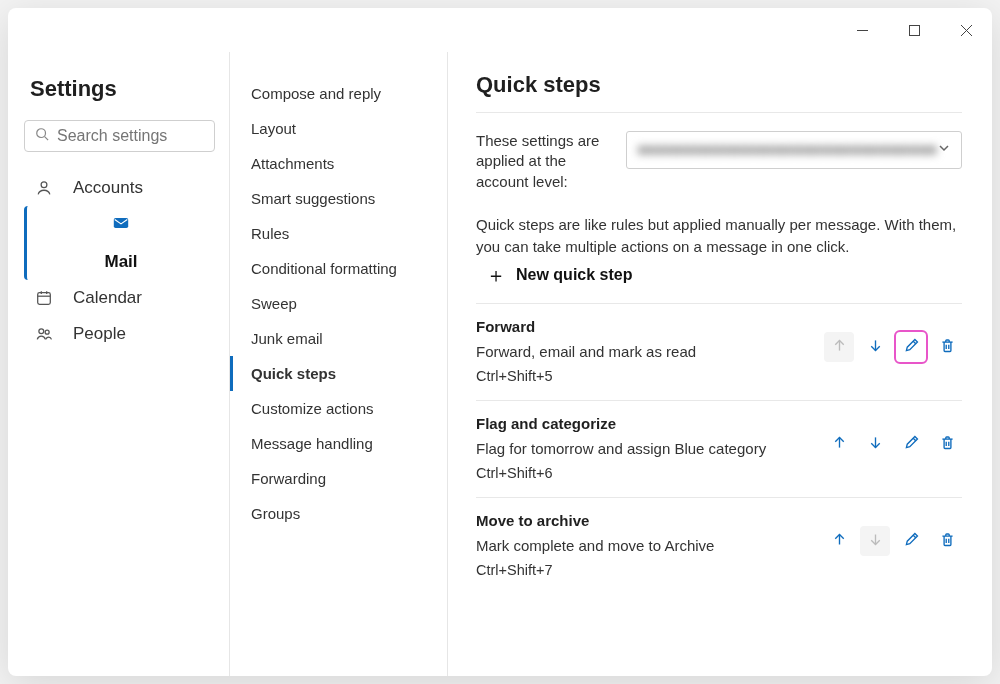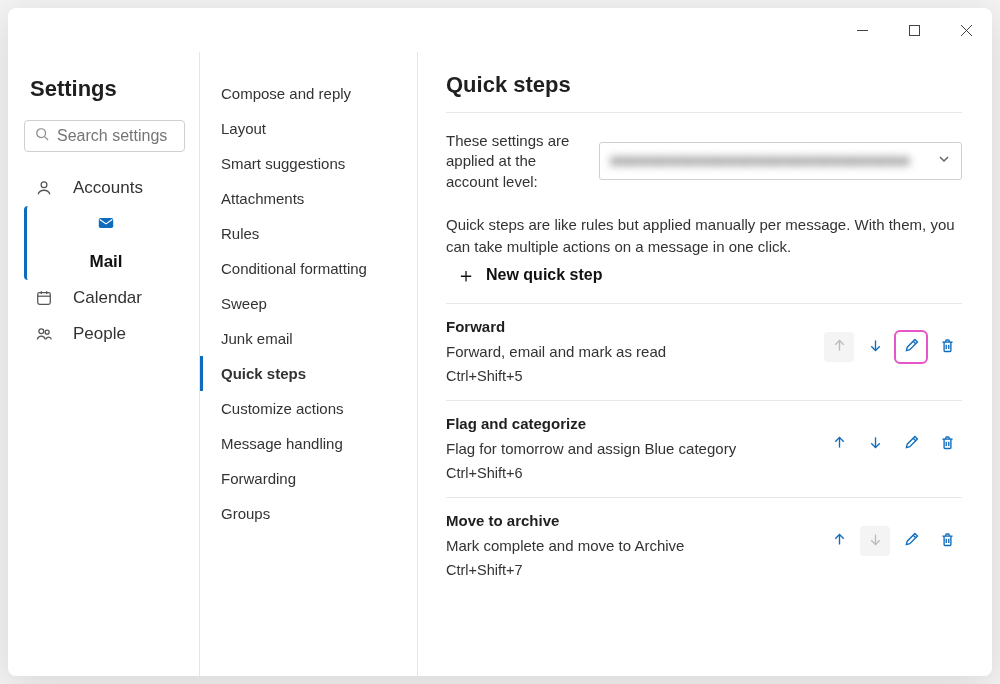--- a/index.html
+++ b/index.html
@@ -39,21 +39,21 @@
     cursor: pointer;
   }
   .win-btn svg { width: 11px; height: 11px; stroke: currentColor; fill: none; stroke-width: 1; }
   .content {
     flex: 1;
     display: flex;
     overflow: hidden;
   }
   
   .col1 {
-    width: 192px;
+    width: 222px;
     padding: 12px 14px 12px 16px;
     border-right: 1px solid #e6e6e6;
   }
   .col1 h1 {
     font-size: 22px;
     font-weight: 600;
     margin: 12px 6px 18px 6px;
   }
   .searchwrap {
     display:flex; align-items:center; gap:8px;
@@ -110,21 +110,21 @@
     padding: 20px 30px 20px 28px;
     overflow-y:auto;
   }
   .col3 h2 {
     font-size: 22px;
     font-weight: 600;
     margin-bottom: 14px;
   }
   .divider { border-top:1px solid #e8e8e8; margin: 0 0 18px 0;}
   .account-row {
-    display:flex; align-items:center; gap:18px;
+    display:flex; align-items:flex-start; gap:18px;
     margin-bottom: 22px;
   }
   .account-row .lbl { font-size:15px; color:#333; width:135px; line-height:1.35;}
   .account-select {
     flex:1; border:1px solid #cfcfcf; border-radius:3px;
     height:38px; display:flex; align-items:center; justify-content:space-between;
     padding: 0 10px; color:#888; cursor:pointer;
   }
   .account-select .blur {
     display:inline-block; filter: blur(4px); color:#888; letter-spacing:0px;
@@ -234,22 +234,22 @@
           </span>
           <span>People</span>
         </li>
       </ul>
     </div>
 
     <div class="col2">
       <ul class="subnav" id="subnav">
           <li>Compose and reply</li>
           <li>Layout</li>
+          <li>Attachments</li>
           <li>Smart suggestions</li>
-          <li>Attachments</li>
           <li>Rules</li>
           <li>Conditional formatting</li>
           <li>Sweep</li>
           <li>Junk email</li>
           <li class="active">Quick steps</li>
           <li>Customize actions</li>
           <li>Message handling</li>
           <li>Forwarding</li>
           <li>Groups</li>
         </ul>

